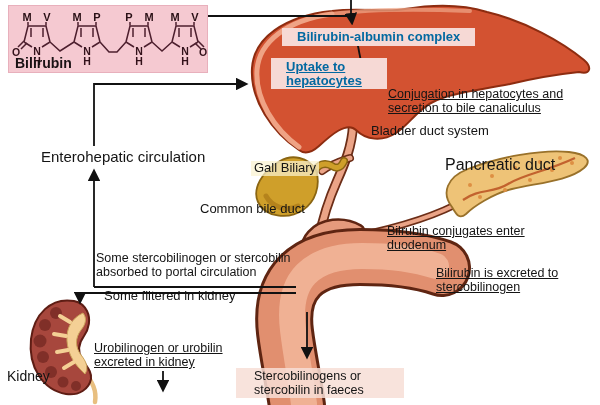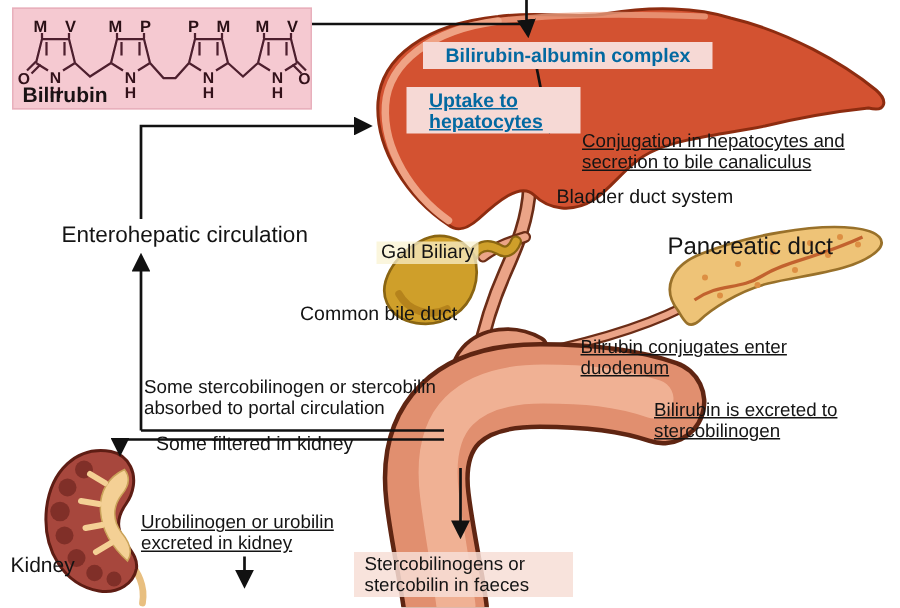--- a/index.html
+++ b/index.html
@@ -6,21 +6,21 @@
   #stage{position:relative;width:600px;height:405px;background:#ffffff;overflow:hidden;
          font-family:"Liberation Sans",sans-serif;}
   #scene{position:absolute;left:0;top:0;z-index:1;}
   #molecule-panel{position:absolute;left:8px;top:5px;width:198px;height:66px;
          background:#f5c9d1;border:1px solid #e8b0bc;z-index:2;}
   .lbl{position:absolute;z-index:3;font-size:12.5px;line-height:1.12;color:#141414;}
   .c{text-align:left;text-decoration:underline;}
   .tag{position:absolute;z-index:3;background:#f6d9d5;color:#0369a1;font-weight:700;
        font-size:13px;line-height:1.05;padding:2px 15px;}
   .cream{background:rgba(250,242,208,0.72);padding:0 3px;}
-  .fae{background:rgba(247,222,214,0.85);padding:1px 7px;}
+  .fae{background:rgba(247,222,214,0.85);padding:1px 18px;}
   .mol-sub{font-size:11px;font-weight:700;fill:#2a1016;}
   .mol-atom{font-size:10.5px;font-weight:700;fill:#33111a;}
   .mol-title{font-size:14px;font-weight:700;fill:#1a1214;}
 </style>
 </head>
 <body>
 
 <div id="stage">
 
   <svg id="scene" width="600" height="405" viewBox="0 0 600 405">

